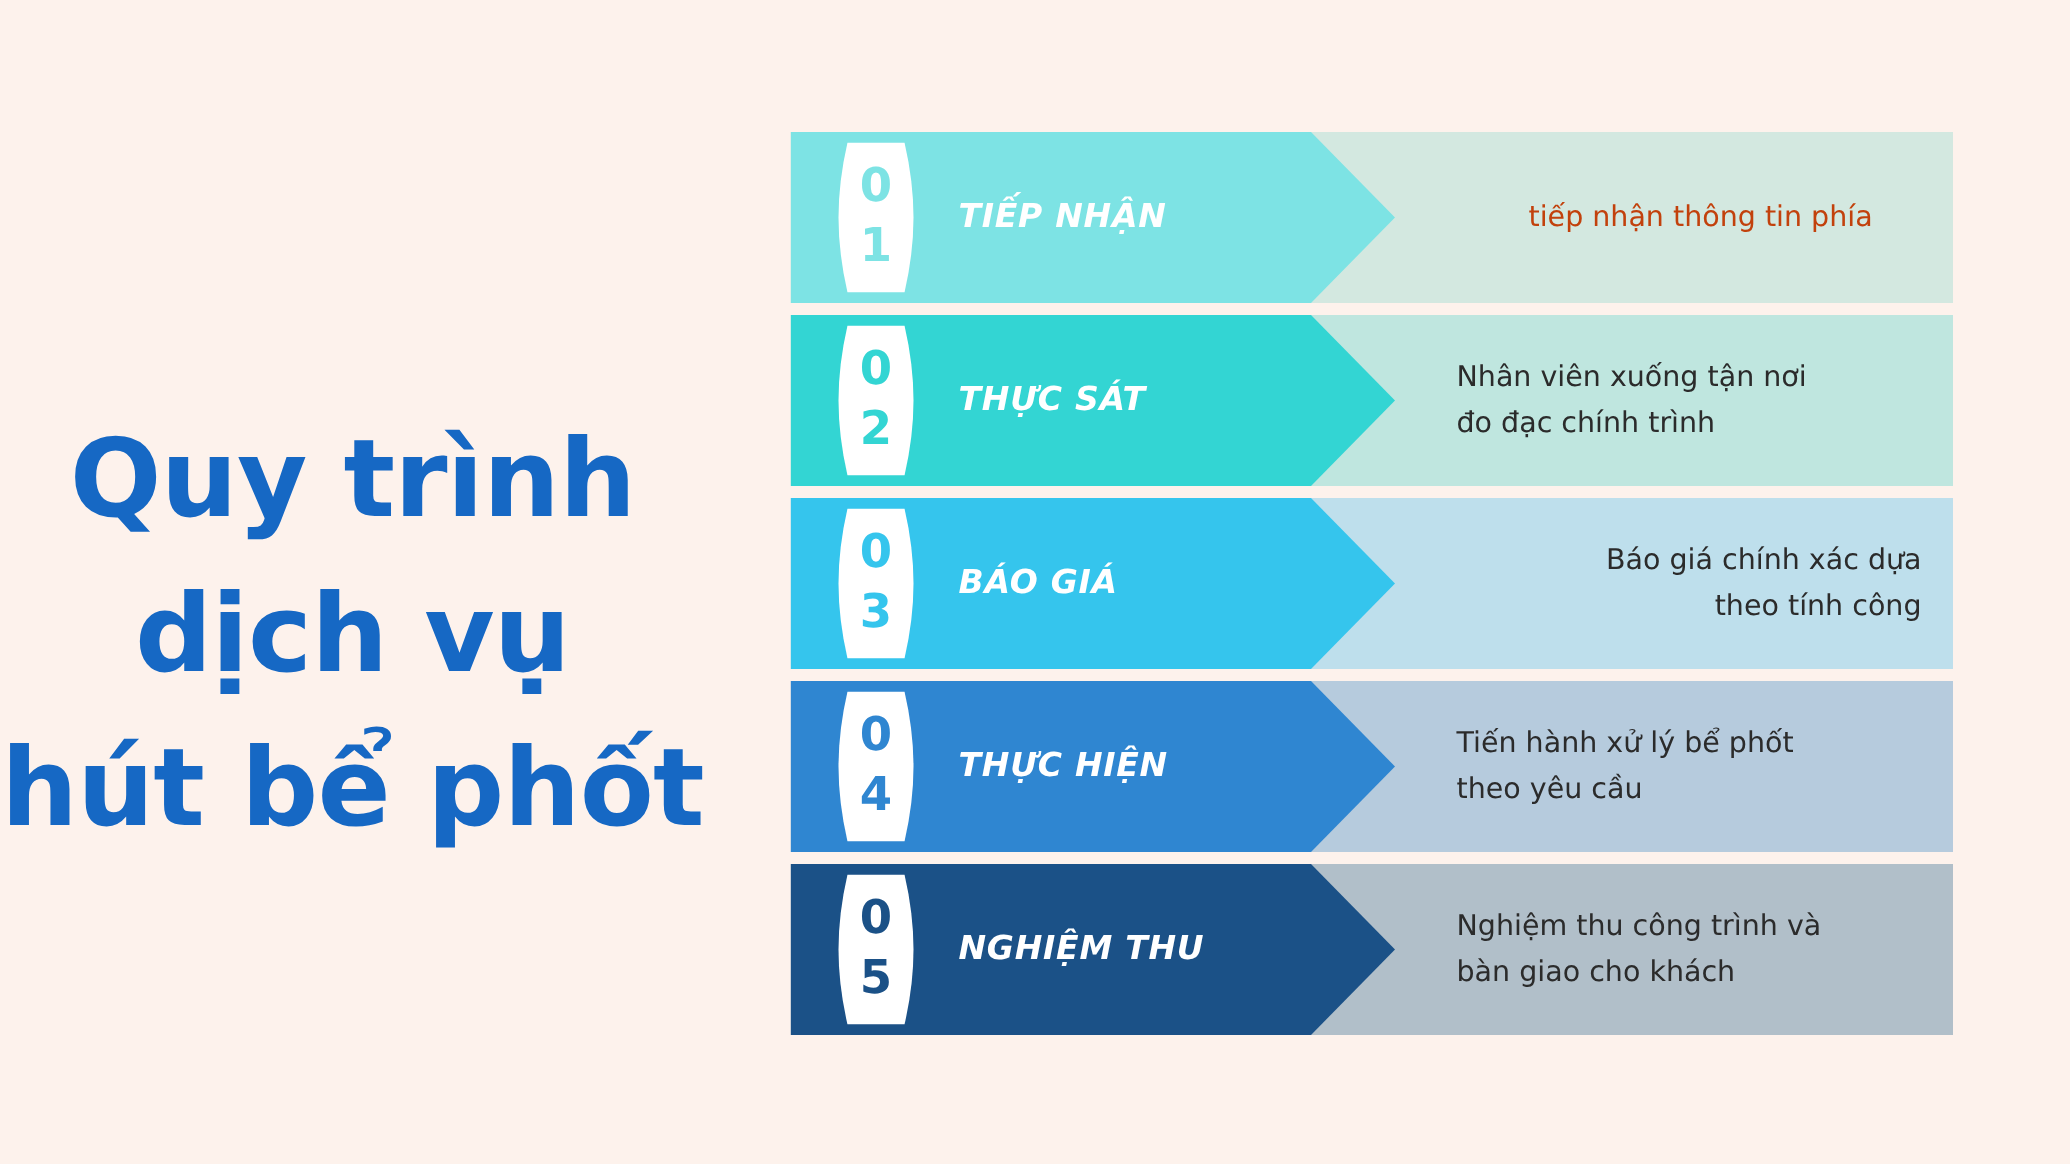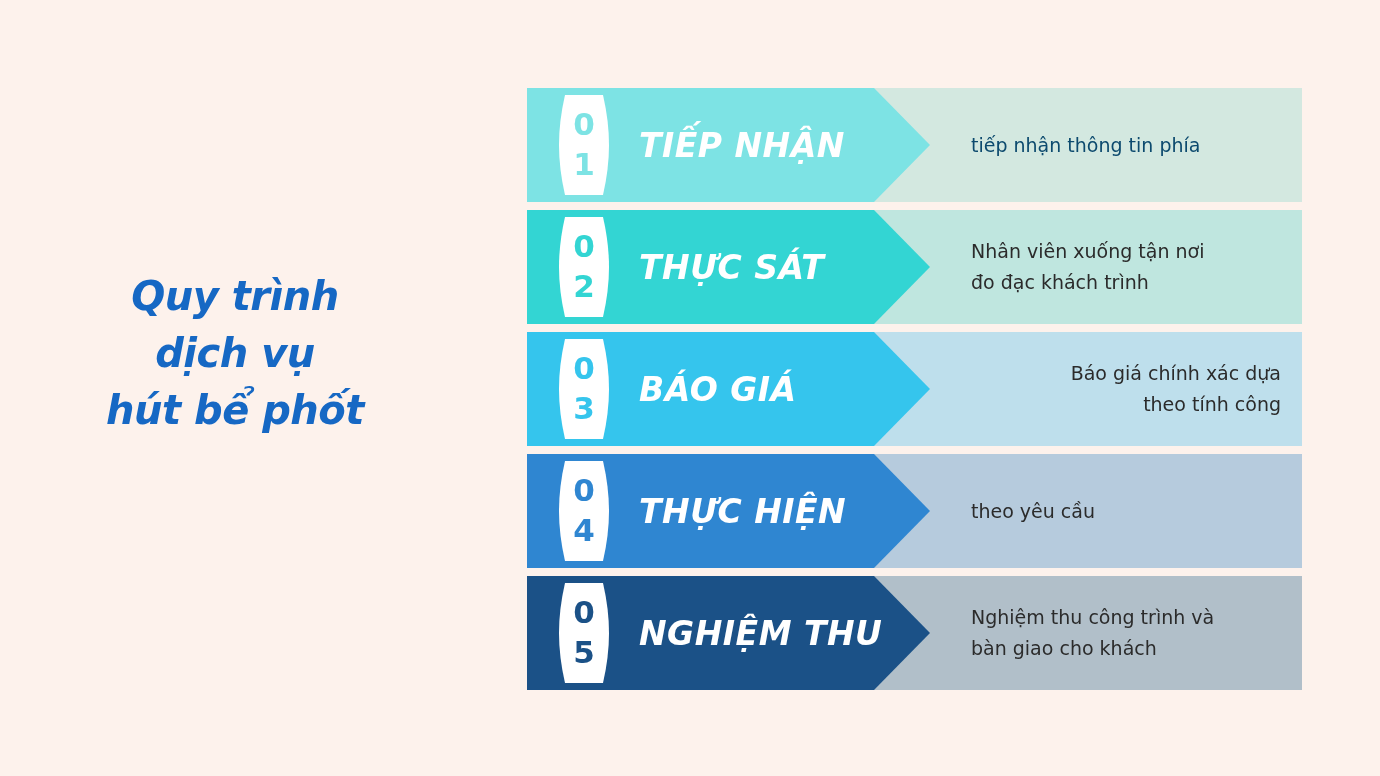--- a/index.html
+++ b/index.html
@@ -17,26 +17,25 @@
     position:absolute;
     left:0; top:268px;
     width:470px;
     text-align:center;
     color:#1668C4;
   }
   .title-line{
     display:block;
     font-family:"DejaVu Sans", sans-serif;
     font-weight:bold;
-    font-size:40px;
+    font-size:72px;
     line-height:1.43;
     letter-spacing:-0.5px;
     color:#1668C4;
     white-space:nowrap;
-    font-style:italic;
   }
 
   
   #steps{
     position:absolute;
     left:527px; top:88px;
     width:775px; height:604px;
   }
   .step-row{
     position:relative;
@@ -81,21 +80,21 @@
 
   
   .step-label{
     position:absolute;
     left:112px; top:50%;
     transform:translateY(-50%);
     color:#FFFFFF;
     font-family:"DejaVu Sans", sans-serif;
     font-weight:bold;
     font-style:italic;
-    font-size:33px;
+    font-size:22px;
     letter-spacing:0.5px;
     white-space:nowrap;
     z-index:3;
   }
 
   
   .step-desc{
     position:absolute;
     left:444px;
     top:50%;
@@ -132,21 +131,21 @@
       <div class="badge">
         <svg viewBox="0 0 54 100" preserveAspectRatio="none">
           <path d="M8,0 H46 Q52,26 52,50 Q52,74 46,100 H8 Q2,74 2,50 Q2,26 8,0 Z" fill="#FFFFFF"></path>
         </svg>
         <div class="badge-digits" style="color: rgb(125, 227, 228);">
           <span>0</span>
           <span>1</span>
         </div>
       </div>
       <div class="step-label" style="color: rgb(255, 255, 255);">TIẾP NHẬN</div>
-      <div class="step-desc" style="color: #0c4a6e;">
+      <div class="step-desc" style="color: #c2410c; margin-left: 48px;">
         <span class="desc-line">tiếp nhận thông tin phía</span>
       </div>
     </div>
 
     <div class="step-row">
       <div class="band" style="background: rgb(191, 230, 223);"></div>
       <div class="arrow">
         <svg viewBox="0 0 403 114" preserveAspectRatio="none">
           <polygon points="0,0 347,0 403,57 347,114 0,114" fill="#33D5D3"></polygon>
         </svg>
@@ -156,21 +155,21 @@
           <path d="M8,0 H46 Q52,26 52,50 Q52,74 46,100 H8 Q2,74 2,50 Q2,26 8,0 Z" fill="#FFFFFF"></path>
         </svg>
         <div class="badge-digits" style="color: rgb(51, 213, 211);">
           <span>0</span>
           <span>2</span>
         </div>
       </div>
       <div class="step-label" style="color: rgb(255, 255, 255);">THỰC SÁT</div>
       <div class="step-desc" style="color: rgb(43, 43, 43);">
         <span class="desc-line">Nhân viên xuống tận nơi</span>
-        <span class="desc-line">đo đạc khách trình</span>
+        <span class="desc-line">đo đạc chính trình</span>
       </div>
     </div>
 
     <div class="step-row">
       <div class="band" style="background: rgb(190, 223, 236);"></div>
       <div class="arrow">
         <svg viewBox="0 0 403 114" preserveAspectRatio="none">
           <polygon points="0,0 347,0 403,57 347,114 0,114" fill="#35C5ED"></polygon>
         </svg>
       </div>
@@ -201,20 +200,21 @@
         <svg viewBox="0 0 54 100" preserveAspectRatio="none">
           <path d="M8,0 H46 Q52,26 52,50 Q52,74 46,100 H8 Q2,74 2,50 Q2,26 8,0 Z" fill="#FFFFFF"></path>
         </svg>
         <div class="badge-digits" style="color: rgb(47, 134, 209);">
           <span>0</span>
           <span>4</span>
         </div>
       </div>
       <div class="step-label" style="color: rgb(255, 255, 255);">THỰC HIỆN</div>
       <div class="step-desc" style="color: rgb(43, 43, 43);">
+        <span class="desc-line">Tiến hành xử lý bể phốt</span>
         <span class="desc-line">theo yêu cầu</span>
       </div>
     </div>
 
     <div class="step-row">
       <div class="band" style="background: rgb(177, 191, 201);"></div>
       <div class="arrow">
         <svg viewBox="0 0 403 114" preserveAspectRatio="none">
           <polygon points="0,0 347,0 403,57 347,114 0,114" fill="#1B5187"></polygon>
         </svg>

